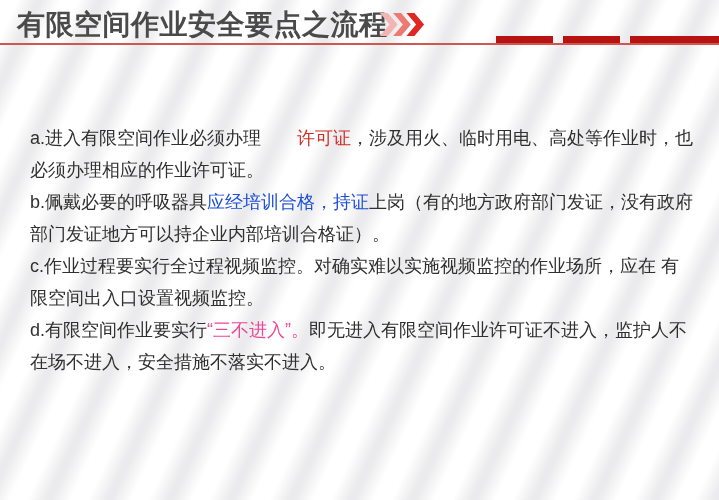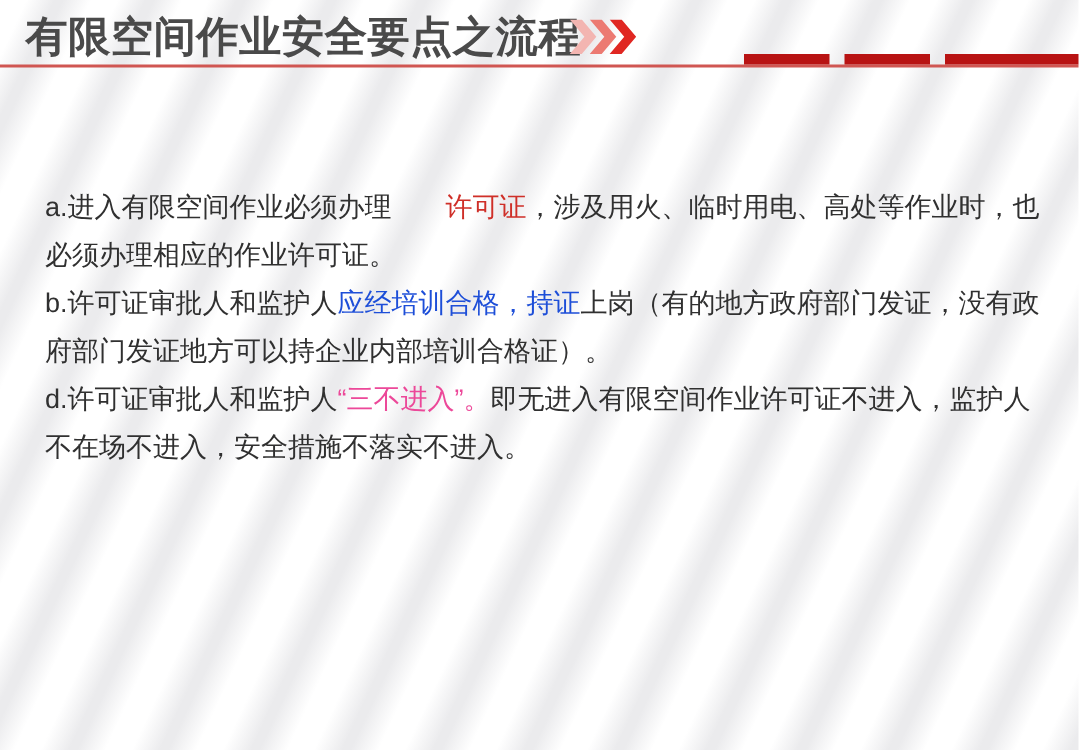--- a/index.html
+++ b/index.html
@@ -99,15 +99,16 @@
 
   <div class="bars">
     <div class="bar bar-1" style="background: rgb(184, 19, 19);"></div>
     <div class="bar bar-2" style="background: rgb(184, 19, 19);"></div>
     <div class="bar bar-3" style="background: rgb(184, 19, 19);"></div>
   </div>
 </div>
 
 <div class="content" style="color: rgb(48, 48, 48);">
     <p><span>a.进入有限空间作业必须办理</span><span class="hl" style="color: rgb(207, 47, 40); padding-left: 36px;">许可证</span><span>，涉及用火、临时用电、高处等作业时，也必须办理相应的作业许可证。</span></p>
-    <p><span>b.许可证审批人和监护人</span><span class="hl" style="color: #1d4ed8;">应经培训合格，持证</span><span>上岗（有的地方政府部门发证，没有政府部门发证地方可以持企业内部培训合格证）。</span></p>
-    <p><span>d.许可证审批人和监护人</span><span class="hl" style="color: #ec4899;">“三不进入”。</span><span>即无进入有限空间作业许可证不进入，监护人不在场不进入，安全措施不落实不进入。</span></p>
+    <p><span>b.佩戴必要的呼吸器具</span><span class="hl" style="color: #1d4ed8;">应经培训合格，持证</span><span>上岗（有的地方政府部门发证，没有政府部门发证地方可以持企业内部培训合格证）。</span></p>
+    <p><span>c.作业过程要实行全过程视频监控。对确实难以实施视频监控的作业场所，应在 有 限空间出入口设置视频监控。</span></p>
+    <p><span>d.有限空间作业要实行</span><span class="hl" style="color: #ec4899;">“三不进入”。</span><span>即无进入有限空间作业许可证不进入，监护人不在场不进入，安全措施不落实不进入。</span></p>
   </div>
 
 </body></html>

